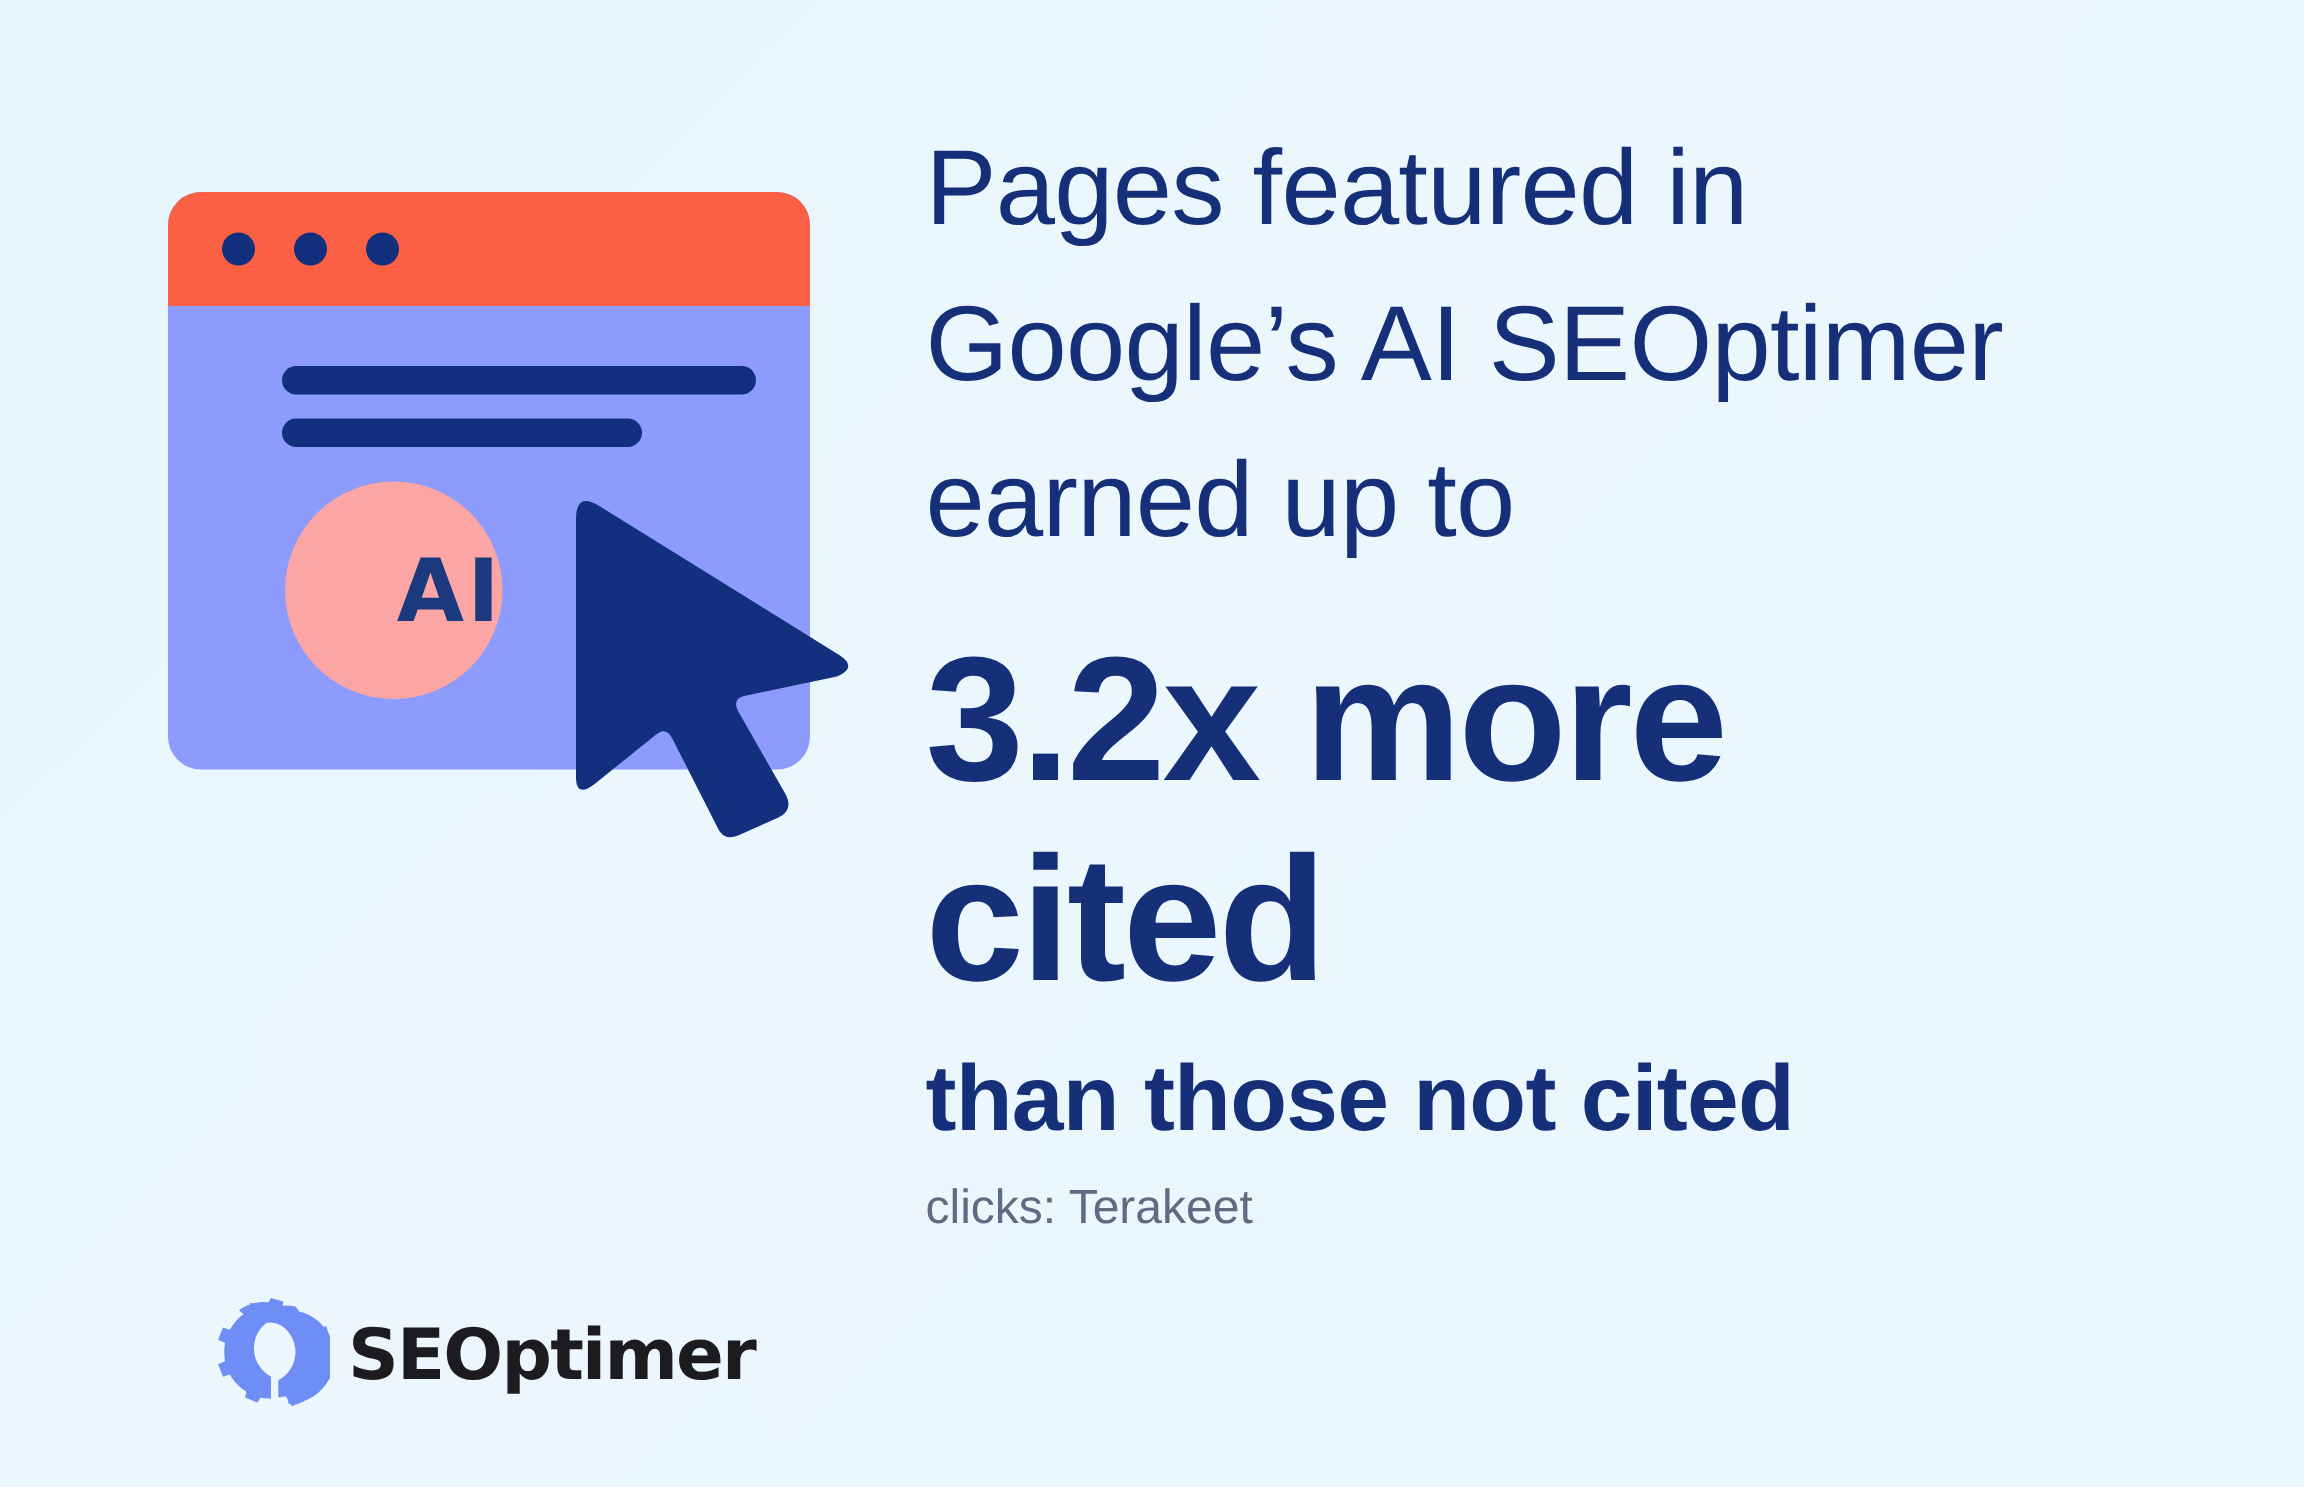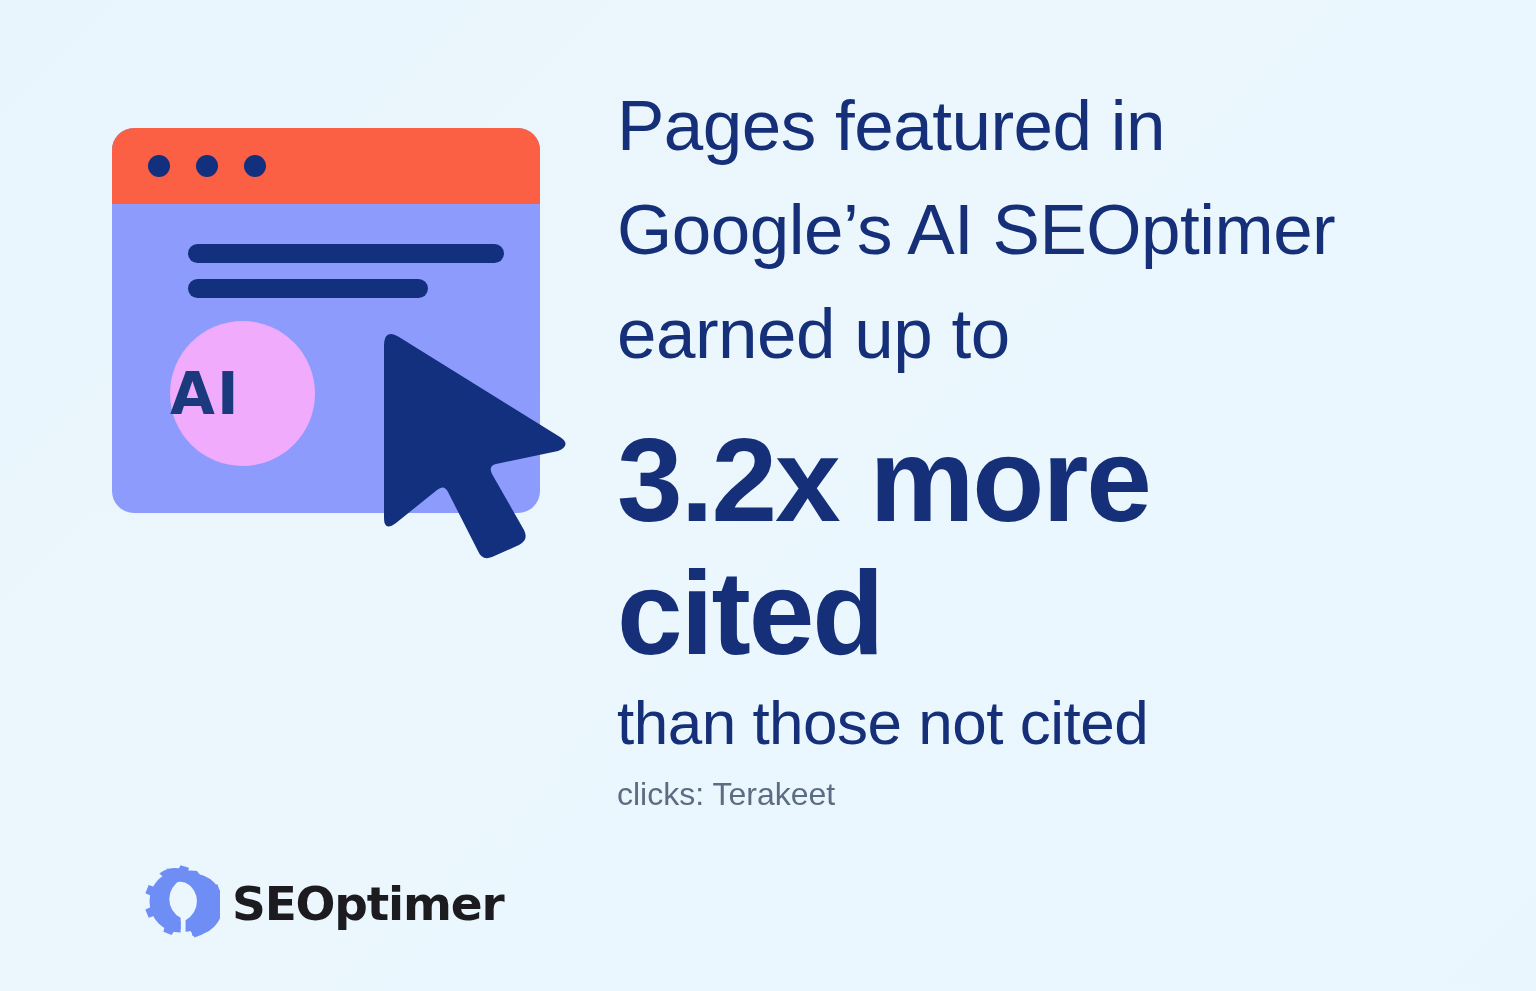--- a/index.html
+++ b/index.html
@@ -66,29 +66,29 @@
     position: absolute;
     height: 19px;
     border-radius: 10px;
     background: #12307d;
   }
   .content-bar.bar-1 { left: 76px; top: 116px; width: 316px; }
   .content-bar.bar-2 { left: 76px; top: 151px; width: 240px; }
 
   .ai-badge {
     position: absolute;
-    left: 58px;
+    left: 78px;
     top: 193px;
     width: 145px;
     height: 145px;
     border-radius: 50%;
-    background: #f0abfc;
+    background: #fca5a5;
     display: flex;
     align-items: center;
-    justify-content: flex-start;
+    justify-content: flex-end;
   }
 
   .ai-badge-label {
     font-family: "DejaVu Sans", sans-serif;
     font-weight: bold;
     font-size: 58px;
     letter-spacing: 2px;
     color: #1b3a7e;
     line-height: 1;
   }
@@ -127,24 +127,24 @@
     color: #152f78;
     letter-spacing: -2px;
     margin-top: 28px;
     white-space: nowrap;
   }
 
   .subline {
     font-family: "Liberation Sans", sans-serif;
     font-size: 62px;
     line-height: 74px;
-    font-weight: 400;
+    font-weight: 700;
     color: #152f78;
     letter-spacing: -0.5px;
-    margin-top: 6px;
+    margin-top: 16px;
     white-space: nowrap;
   }
 
   .source {
     font-family: "Liberation Sans", sans-serif;
     font-size: 32px;
     line-height: 40px;
     font-weight: 400;
     color: #5c6c82;
     margin-top: 14px;

